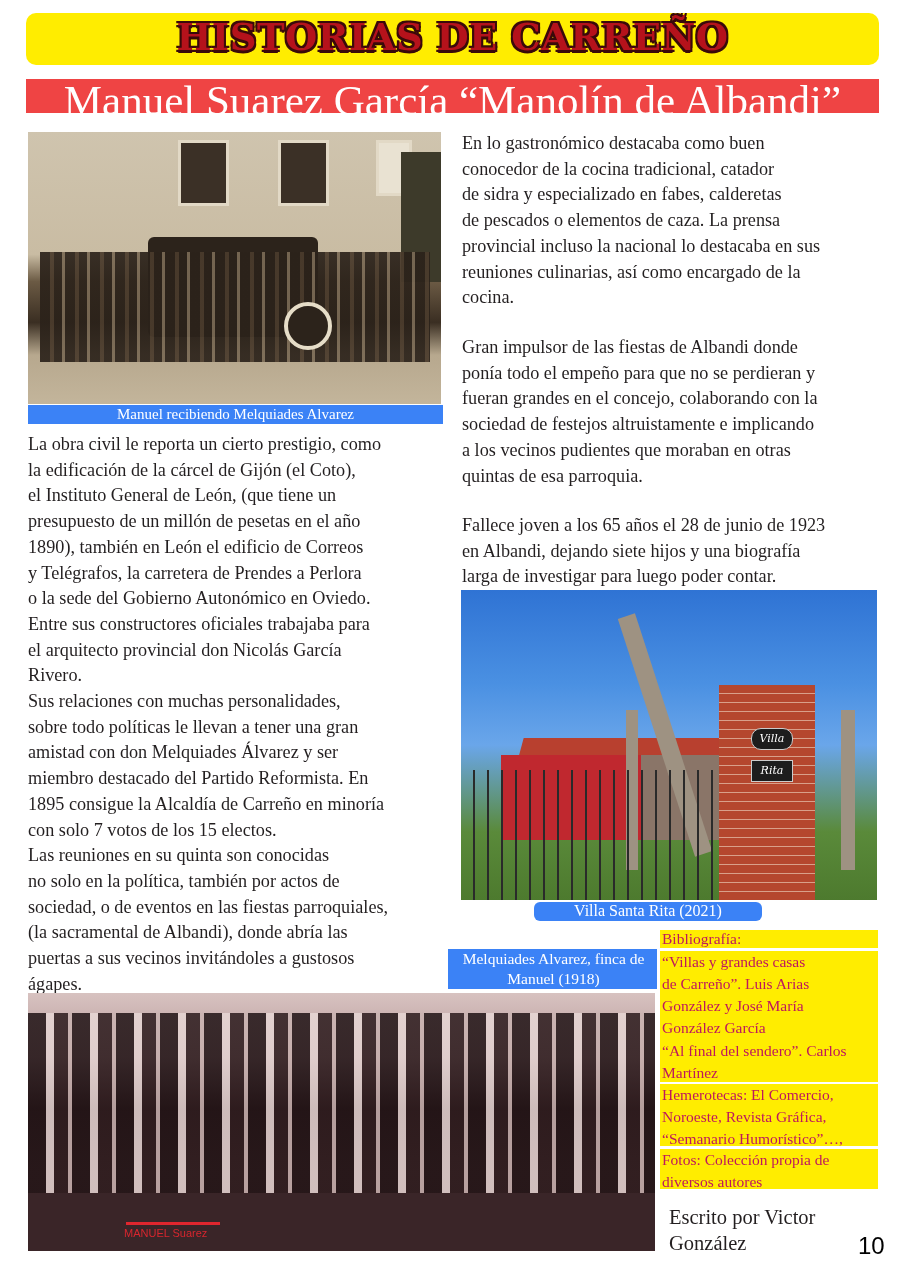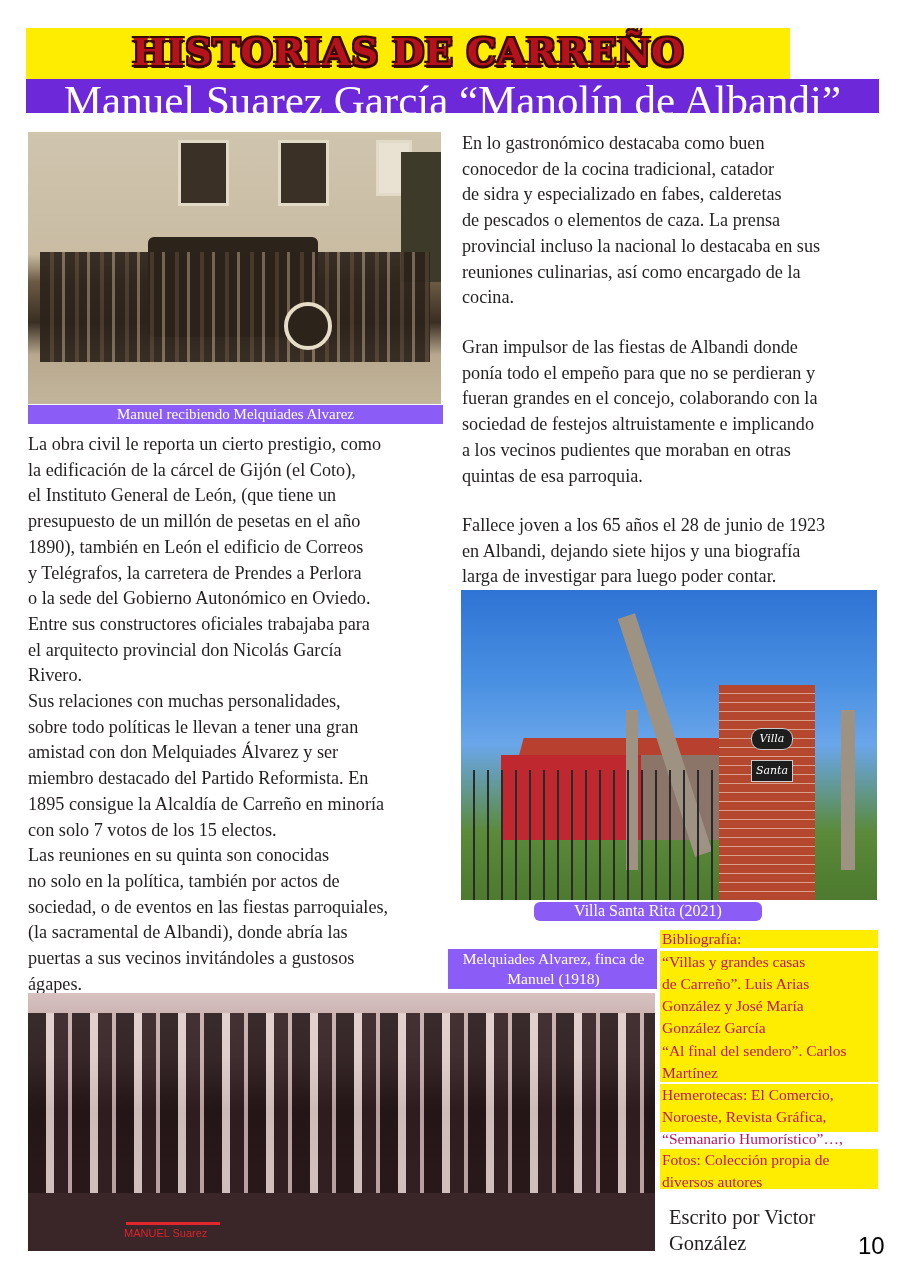--- a/index.html
+++ b/index.html
@@ -1,38 +1,38 @@
 <!DOCTYPE html>
 <html><head>
 <meta charset="utf-8">
 <style>
   html, body { margin: 0; padding: 0; background: #ffffff; }
   body { width: 906px; height: 1280px; position: relative; overflow: hidden;
          font-family: "DejaVu Serif", "Liberation Serif", serif; color: #231f20; }
   .abs { position: absolute; }
 
-  .banner-yellow { left: 26px; top: 28px; width: 764px; height: 52px; background: #ffed00; }
+  .banner-yellow { left: 26px; top: 13px; width: 853px; height: 52px; background: #ffed00; border-radius: 10px; }
   .banner-title { position: absolute; left: 0; right: 0; top: 2px; text-align: center;
       font-family: "DejaVu Serif", serif; font-weight: bold; font-size: 37px; letter-spacing: 0.5px;
       color: #b5121b; text-shadow: -2px -2px 0 #3a0a0a, 2px -2px 0 #3a0a0a, -2px 2px 0 #3a0a0a, 2px 2px 0 #3a0a0a, 0 3px 0 #3a0a0a; }
-  .banner-green { left: 26px; top: 79px; width: 853px; height: 34px; background: #6d28d9; }
+  .banner-green { left: 26px; top: 79px; width: 853px; height: 34px; background: #ef4444; }
   .banner-subtitle { position: absolute; left: 0; right: 0; top: -3px; text-align: center;
       font-family: "Liberation Serif", serif; font-size: 43px; color: #ffffff; white-space: nowrap; }
 
   .photo { overflow: hidden; }
   .photo-1 { left: 28px; top: 132px; width: 413px; height: 272px;
       background: linear-gradient(180deg, #cfc4ae 0%, #c9bca3 45%, #6b5a44 55%, #3a2e22 70%, #b7a88e 82%, #c3b59b 100%); }
   .photo-1 .win { position: absolute; background: #3b3026; border: 3px solid #e2d9c6; }
   .photo-1 .car { position: absolute; left: 120px; top: 105px; width: 170px; height: 100px; background: #2c231b; border-radius: 6px; }
   .photo-1 .wheel { position: absolute; left: 256px; top: 170px; width: 40px; height: 40px; border: 4px solid #e6ddc8; border-radius: 50%; background: #2c231b; }
   .photo-1 .crowd { position: absolute; left: 12px; top: 120px; width: 390px; height: 110px;
       background: repeating-linear-gradient(90deg, #2b221a 0 10px, #4a3b2c 10px 14px, #2b221a 14px 22px, #7a6a55 22px 25px); opacity: .92; }
   .photo-1 .tree { position: absolute; right: 0; top: 20px; width: 40px; height: 130px; background: #3d3a2a; }
 
-  .caption-blue { background: #8b5cf6; color: #ffffff; font-family: "Liberation Serif", serif; text-align: center; }
+  .caption-blue { background: #3b82f6; color: #ffffff; font-family: "Liberation Serif", serif; text-align: center; }
   .cap-1 { left: 28px; top: 405px; width: 415px; height: 19px; font-size: 15px; line-height: 19px; }
   .cap-2 { left: 534px; top: 902px; width: 228px; height: 19px; font-size: 16px; line-height: 18px; border-radius: 6px; }
   .cap-3 { left: 448px; top: 949px; width: 207px; height: 40px; font-size: 15.5px; line-height: 20px; text-align: center; padding-left: 2px; }
 
   .body-text { font-family: "Liberation Serif", serif; font-size: 18.2px; line-height: 25.7px; color: #231f20; white-space: pre-line; }
   .left-col { left: 28px; top: 432px; width: 420px; }
   .right-col-1 { left: 462px; top: 131px; width: 430px; }
   .right-col-2 { left: 462px; top: 335px; width: 430px; }
   .right-col-3 { left: 462px; top: 513px; width: 430px; }
 
@@ -53,21 +53,21 @@
   .photo-3 .people { position: absolute; left: 0; top: 20px; width: 627px; height: 200px;
       background: repeating-linear-gradient(90deg, #1f1214 0 18px, #e6d6d4 18px 26px, #2b1a1c 26px 40px, #c9b3b1 40px 44px); opacity: .85; }
   .photo-3 .grass { position: absolute; left: 0; top: 200px; width: 627px; height: 58px; background: #3a2528; }
   .photo-3 .stamp-line { position: absolute; left: 98px; top: 229px; width: 94px; height: 3px; background: #e0262e; }
   .photo-3 .stamp { position: absolute; left: 96px; top: 234px; font-family: "Liberation Sans", sans-serif; font-size: 11px; color: #d7262e; white-space: nowrap; }
 
   .biblio { background: #ffed00; font-family: "Liberation Serif", serif; font-size: 15.5px; line-height: 22px; color: #be185d; padding-left: 2px; white-space: pre-line; }
   .bib-0 { left: 660px; top: 930px; width: 216px; height: 18px; line-height: 18px; }
   .bib-1 { left: 660px; top: 951px; width: 216px; height: 96px; }
   .bib-2 { left: 660px; top: 1040px; width: 216px; height: 42px; }
-  .bib-3 { left: 660px; top: 1084px; width: 216px; height: 48px; }
+  .bib-3 { left: 660px; top: 1084px; width: 216px; height: 62px; }
   .bib-4 { left: 660px; top: 1149px; width: 216px; height: 40px; }
 
   .author { left: 669px; top: 1204px; width: 190px; font-family: "Liberation Serif", serif; font-size: 20.5px; line-height: 26px; color: #231f20; white-space: pre-line; }
   .page-num { left: 858px; top: 1232px; font-family: "Liberation Sans", sans-serif; font-size: 24px; color: #000; }
 </style>
 </head>
 <body>
 
 <div class="abs banner-yellow">
   <div class="banner-title">HISTORIAS DE CARREÑO</div>
@@ -130,21 +130,21 @@
 <div class="abs photo photo-2">
   <div class="roof"></div>
   <div class="house"></div>
   <div class="house2"></div>
   <div class="trunk" style="left:195px;top:20px;width:18px;height:250px;transform:rotate(-18deg);"></div>
   <div class="trunk" style="left:380px;top:120px;width:14px;height:160px;"></div>
   <div class="trunk" style="left:165px;top:120px;width:12px;height:160px;"></div>
   <div class="fence"></div>
   <div class="pillar"></div>
   <div class="sign" style="left:290px;top:138px;border-radius:10px;">Villa</div>
-  <div class="sign" style="left:290px;top:170px;">Santa</div>
+  <div class="sign" style="left:290px;top:170px;">Rita</div>
 </div>
 <div class="abs caption-blue cap-2">Villa Santa Rita (2021)</div>
 
 <div class="abs caption-blue cap-3">Melquiades Alvarez, finca de Manuel (1918)</div>
 
 <div class="abs photo photo-3">
   <div class="people"></div>
   <div class="grass"></div>
   <div class="stamp-line"></div>
   <div class="stamp">MANUEL Suarez</div>

